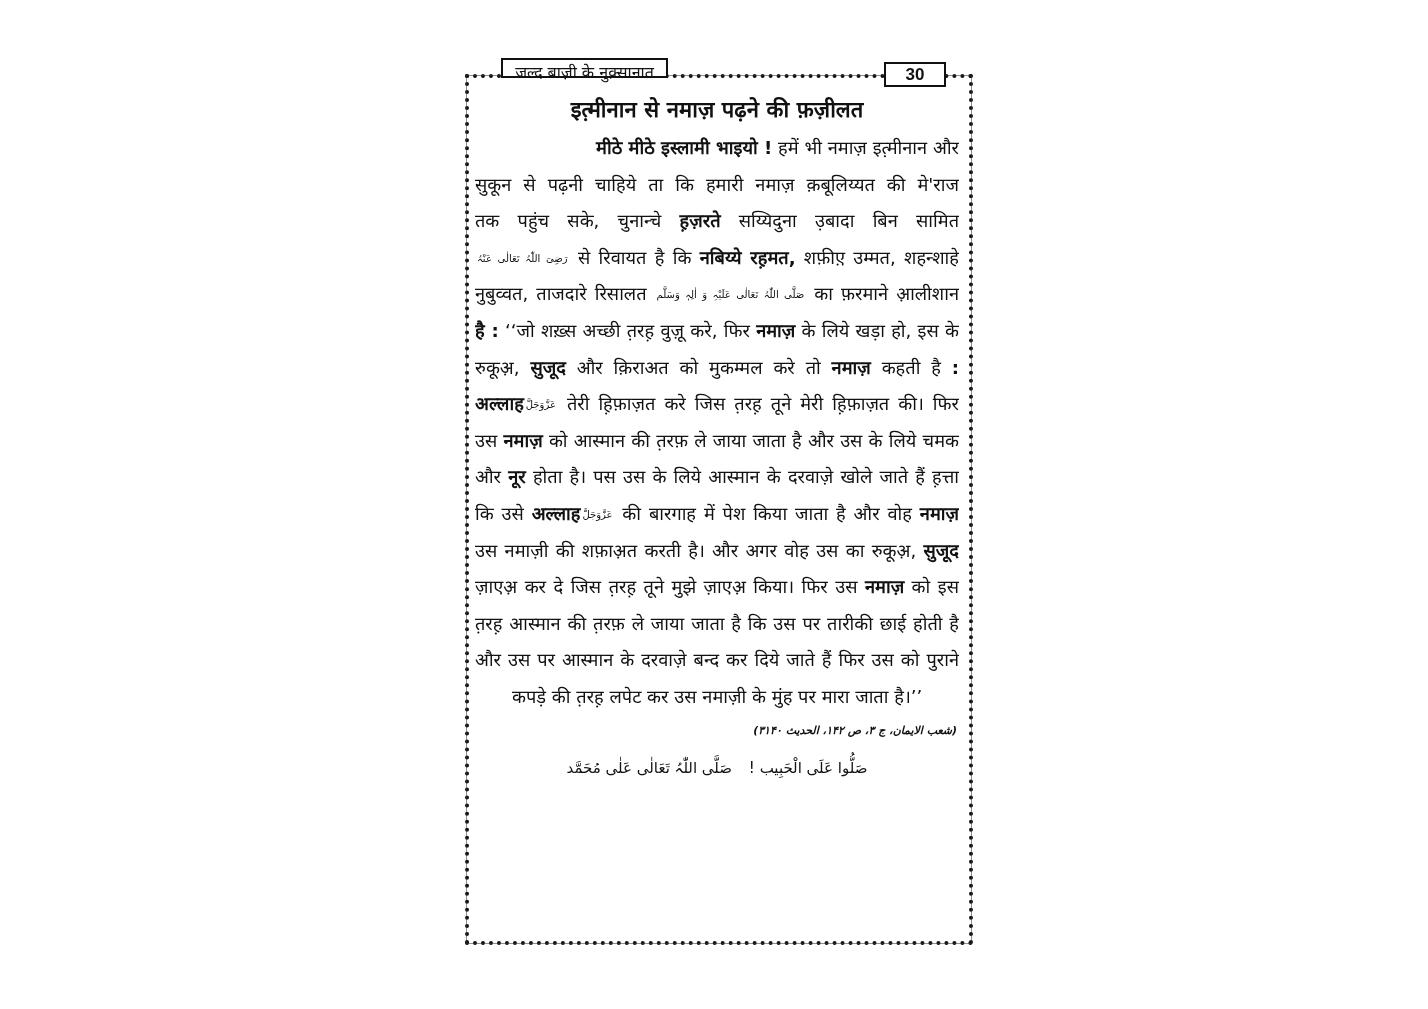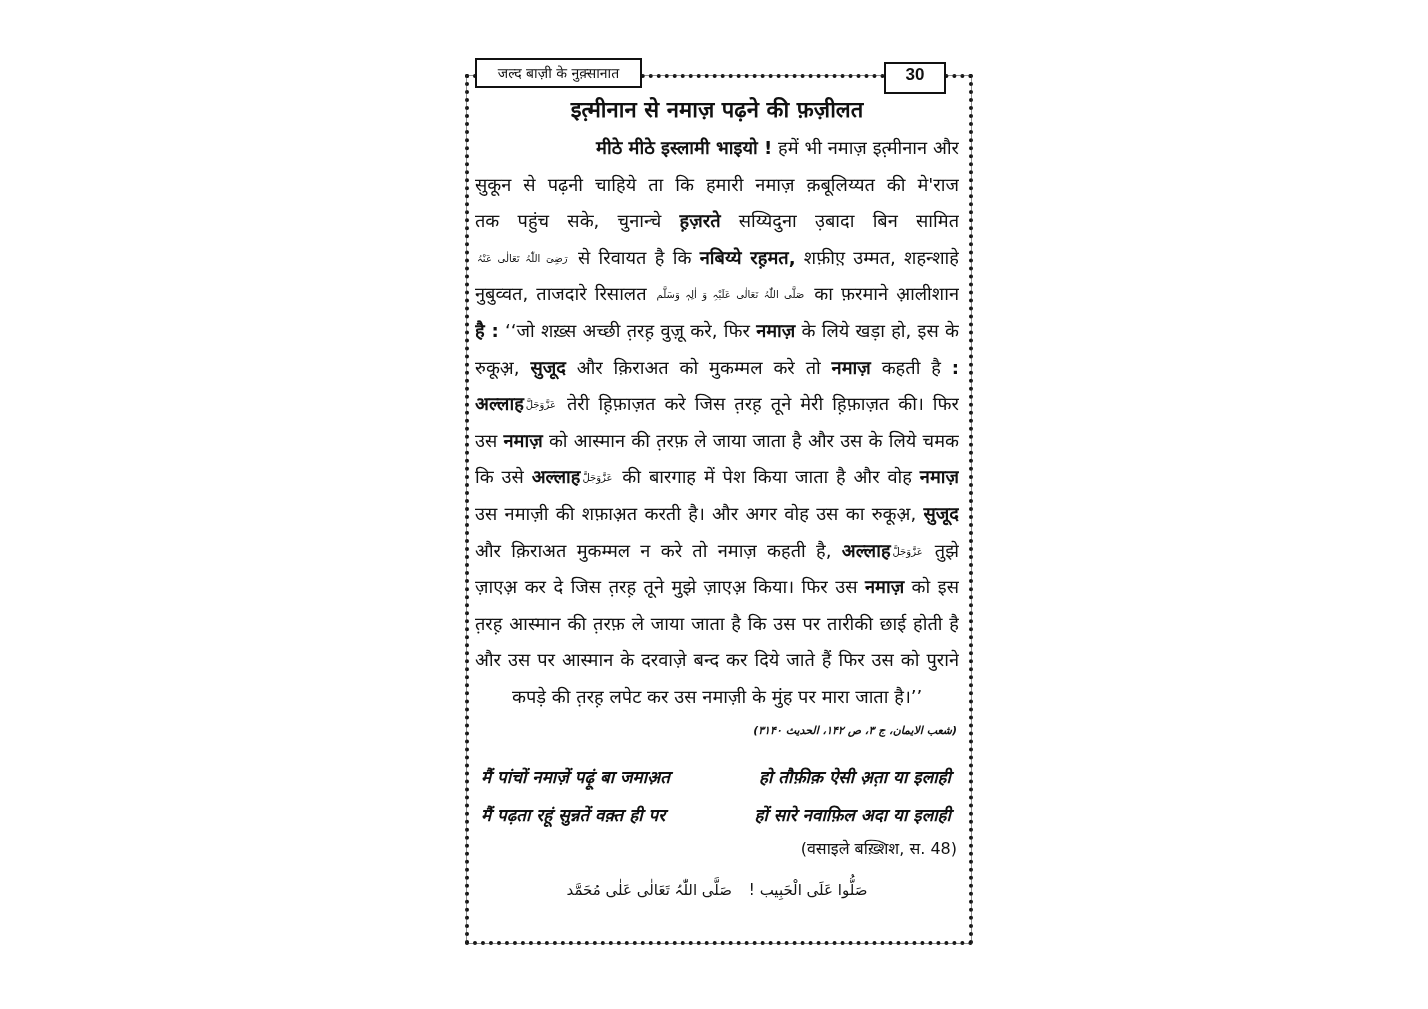--- a/index.html
+++ b/index.html
@@ -31,38 +31,38 @@
     }
     .frame-inner {
       position: absolute;
       left: 1px; top: 1px; right: 1px; bottom: 1px;
       border: 1px solid #333;
       box-sizing: border-box;
       opacity: 0.55;
     }
     .header-label {
       position: absolute;
-      left: 10px;
+      left: 36px;
       top: -16px;
       width: 167px;
-      height: 30px;
+      height: 20px;
       box-sizing: border-box;
       background: #fff;
       border: 2px solid #111;
-      font-size: 14px;
+      font-size: 16px;
       line-height: 26px;
       text-align: center;
       white-space: nowrap;
     }
     .page-number {
       position: absolute;
       left: 419px;
       top: -12px;
       width: 62px;
-      height: 32px;
+      height: 25px;
       box-sizing: border-box;
       background: #fff;
       border: 2px solid #111;
       font-family: "Liberation Sans", sans-serif;
       font-weight: bold;
       font-size: 17px;
       line-height: 22px;
       text-align: center;
     }
     .content {
@@ -165,41 +165,30 @@
     <div class="para" id="body-lines">
         <span class="line first"><b>मीठे मीठे इस्लामी भाइयो !</b><span> हमें भी नमाज़ इत़्मीनान और</span></span>
         <span class="line"><span>सुकून से पढ़नी चाहिये ता कि हमारी नमाज़ क़बूलिय्यत की मे'राज</span></span>
         <span class="line"><span>तक पहुंच सके, चुनान्चे </span><b>ह़ज़रते</b><span> सय्यिदुना उ़बादा बिन सामित</span></span>
         <span class="line"><span class="ar">رَضِیَ اللّٰہُ تَعَالٰی عَنْہُ</span><span> से रिवायत है कि </span><b>नबिय्ये रह़मत,</b><span> शफ़ीए़ उम्मत, शहन्शाहे</span></span>
         <span class="line"><span>नुबुव्वत, ताजदारे रिसालत </span><span class="ar">صَلَّی اللّٰہُ تَعَالٰی عَلَیْہِ وَ اٰلِہٖ وَسَلَّم</span><span> का फ़रमाने आ़लीशान</span></span>
         <span class="line"><b>है :</b><span> ‘‘जो शख़्स अच्छी त़रह़ वुज़ू करे, फिर </span><b>नमाज़</b><span> के लिये खड़ा हो, इस के</span></span>
         <span class="line"><span>रुकूअ़, </span><b>सुजूद</b><span> और क़िराअत को मुकम्मल करे तो </span><b>नमाज़</b><span> कहती है </span><b>:</b></span>
         <span class="line"><b>अल्लाह</b><span class="ar">عَزَّوَجَلَّ</span><span> तेरी ह़िफ़ाज़त करे जिस त़रह़ तूने मेरी ह़िफ़ाज़त की। फिर</span></span>
         <span class="line"><span>उस </span><b>नमाज़</b><span> को आस्मान की त़रफ़ ले जाया जाता है और उस के लिये चमक</span></span>
+        <span class="line"><span>और </span><b>नूर</b><span> होता है। पस उस के लिये आस्मान के दरवाज़े खोले जाते हैं ह़त्ता</span></span>
         <span class="line"><span>कि उसे </span><b>अल्लाह</b><span class="ar">عَزَّوَجَلَّ</span><span> की बारगाह में पेश किया जाता है और वोह </span><b>नमाज़</b></span>
         <span class="line"><span>उस नमाज़ी की शफ़ाअ़त करती है। और अगर वोह  उस का रुकूअ़, </span><b>सुजूद</b></span>
-        <span class="line"><span>और क़िराअत मुकम्मल न करे तो नमाज़ कहती है, </span><b>अल्लाह</b><span class="ar">عَزَّوَجَلَّ</span><span> तुझे</span></span>
         <span class="line"><span>ज़ाएअ़ कर दे जिस त़रह़ तूने मुझे ज़ाएअ़ किया। फिर उस </span><b>नमाज़</b><span> को इस</span></span>
         <span class="line"><span>त़रह़ आस्मान की त़रफ़ ले जाया जाता है कि उस पर तारीकी छाई होती है</span></span>
         <span class="line"><span>और उस पर आस्मान के दरवाज़े बन्द कर दिये जाते हैं फिर उस को पुराने</span></span>
         <span class="line last"><span>कपड़े की त़रह़ लपेट कर उस नमाज़ी के मुंह पर मारा जाता है।’’</span></span>
       </div>
 
     <div class="citation">(شعب الایمان، ج ۳، ص ۱۴۲، الحدیث ۳۱۴۰)</div>
 
-    <div class="poem">
-      <div class="poem-row">
-        <span>मैं पांचों नमाज़ें पढ़ूं बा जमाअ़त</span>
-        <span>हो तौफ़ीक़ ऐसी अ़त़ा या इलाही</span>
-      </div>
-      <div class="poem-row">
-        <span>मैं पढ़ता रहूं सुन्नतें वक़्त ही पर</span>
-        <span>हों सारे नवाफ़िल अदा या इलाही</span>
-      </div>
-      <div class="poem-source">(वसाइले बख़्शिश, स. 48)</div>
-    </div>
 
     <div class="salawat">
       <span>صَلُّوا عَلَی الْحَبِیب !</span>
       <span>صَلَّی اللّٰہُ تَعَالٰی عَلٰی مُحَمَّد</span>
     </div>
   </div>
 </div>
 
 </body></html>

